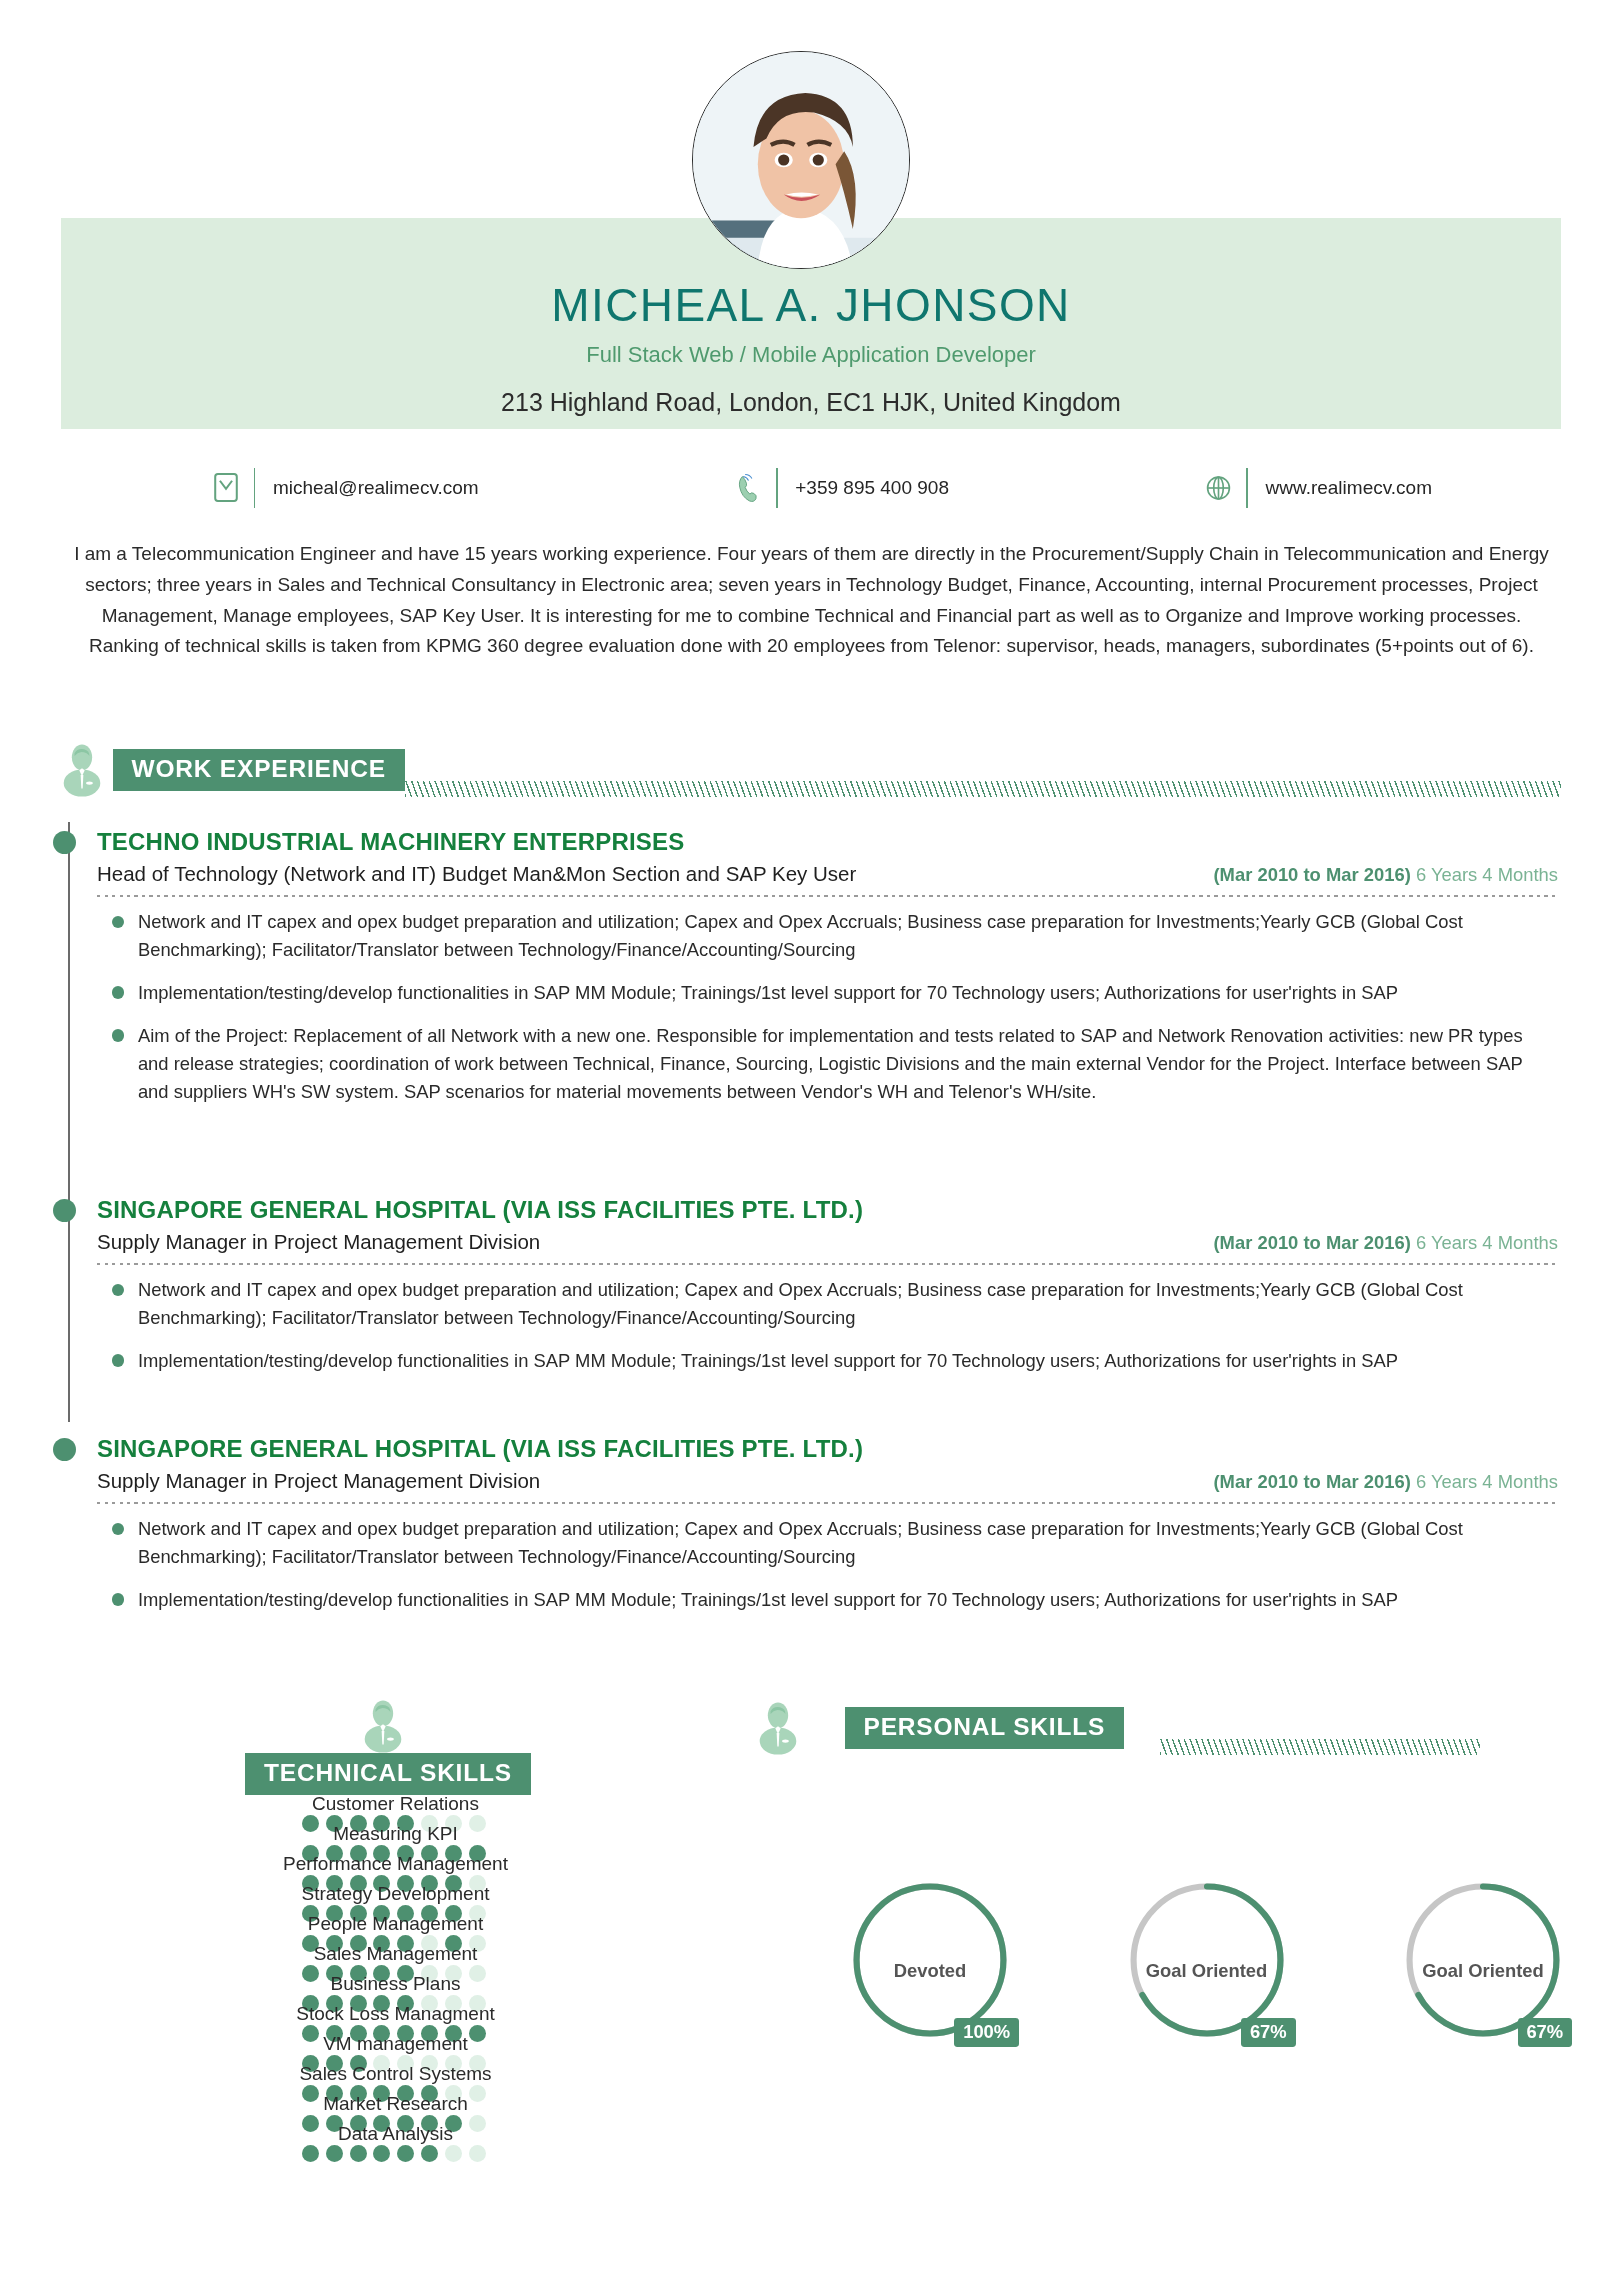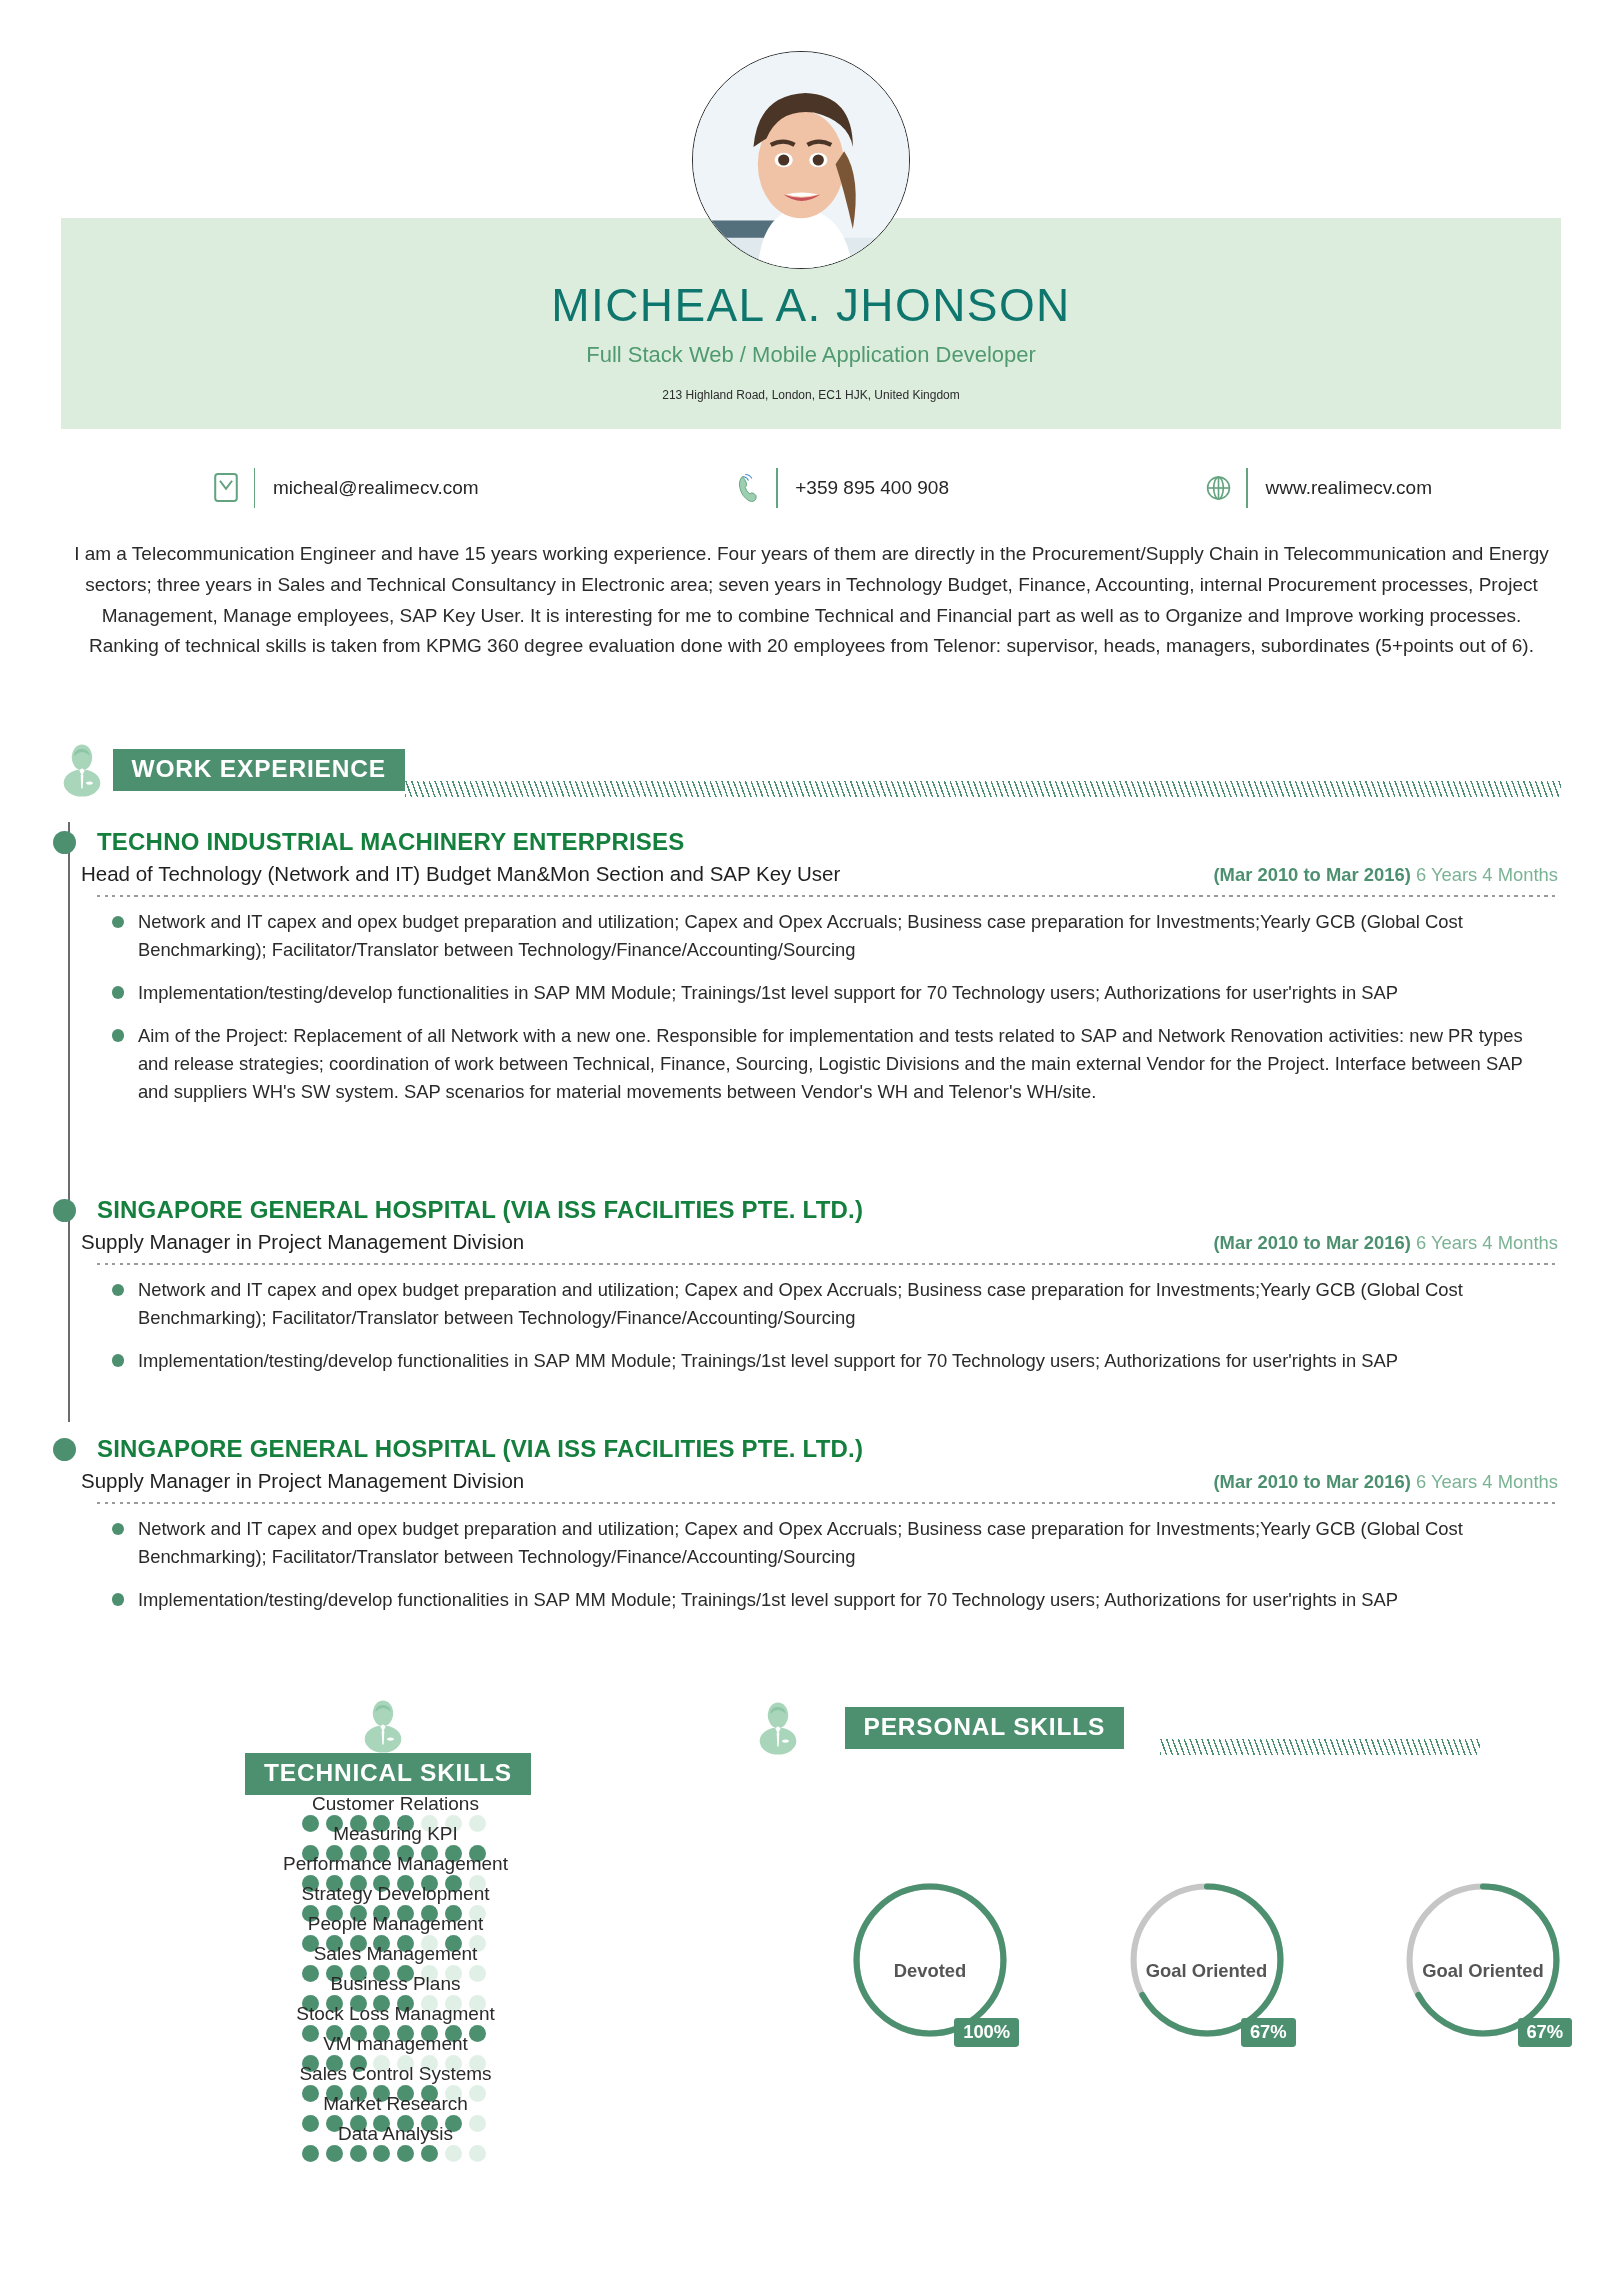--- a/index.html
+++ b/index.html
@@ -29,21 +29,21 @@
   }
   .cv-name{
     font-size:46px; letter-spacing:1.4px; font-weight:400; color:#0f766e;
     line-height:1.05;
     margin-top:8px;
   }
   .cv-role{
     font-size:22px; color:#4f9a6e; margin-top:12.3px; font-weight:400;
   }
   .cv-address{
-    font-size:12px; color:#2c2c2c; margin-top:20.5px;
+    font-size:25px; color:#2c2c2c; margin-top:20.5px;
   }
 
   
   .contact-row{
     position:absolute; left:205px; top:457px; width:1227px; height:61px;
     display:flex; align-items:center; justify-content:space-between;
   }
   .contact-item{ display:flex; align-items:center; }
   .contact-icon{
     width:42px; display:flex; align-items:center; justify-content:center;
@@ -83,21 +83,21 @@
   .exp-bullet-dot{
     position:absolute; left:-15px; top:2.7px; width:23px; height:23px;
     border-radius:50%; background:#4d9070;
   }
   .exp-company{
     font-size:24px; font-weight:bold; color:#15803d; letter-spacing:0.2px;
     padding-left:29px;
   }
   .exp-row{
     display:flex; justify-content:space-between; align-items:baseline;
-    padding-left:13px; margin-top:5.5px;gap:16px;
+    padding-left:29px; margin-top:5.5px;gap:16px;
   }
   .exp-title{ font-size:20.5px; color:#1f1f1f; }
   .exp-date{ font-size:18.4px; color:#7ab394; white-space:nowrap; }
   .exp-date b{ color:#4d9070; font-weight:bold; }
   .exp-dotline{
     margin:9.5px 0 0 29px; height:2px;
     background-image:repeating-linear-gradient(
       to right,#9a9a9a 0px,#9a9a9a 3.4px,transparent 3.4px,transparent 7.5px);
   }
   .exp-points{ margin-left:29px; padding-top:11px; }

